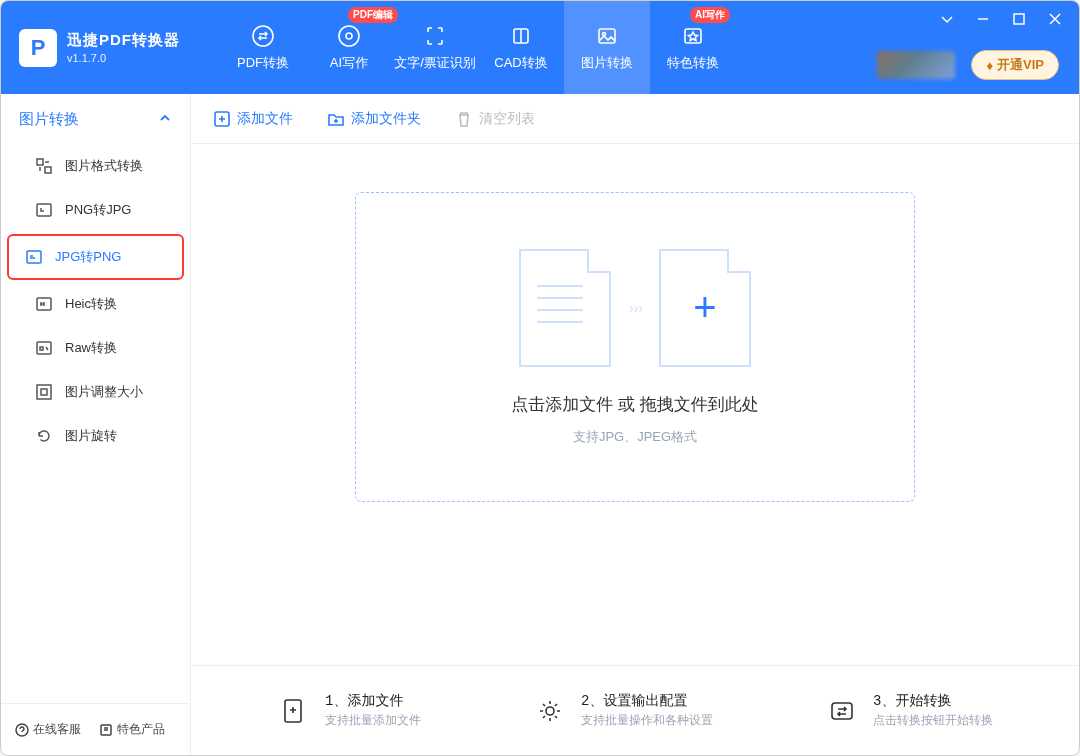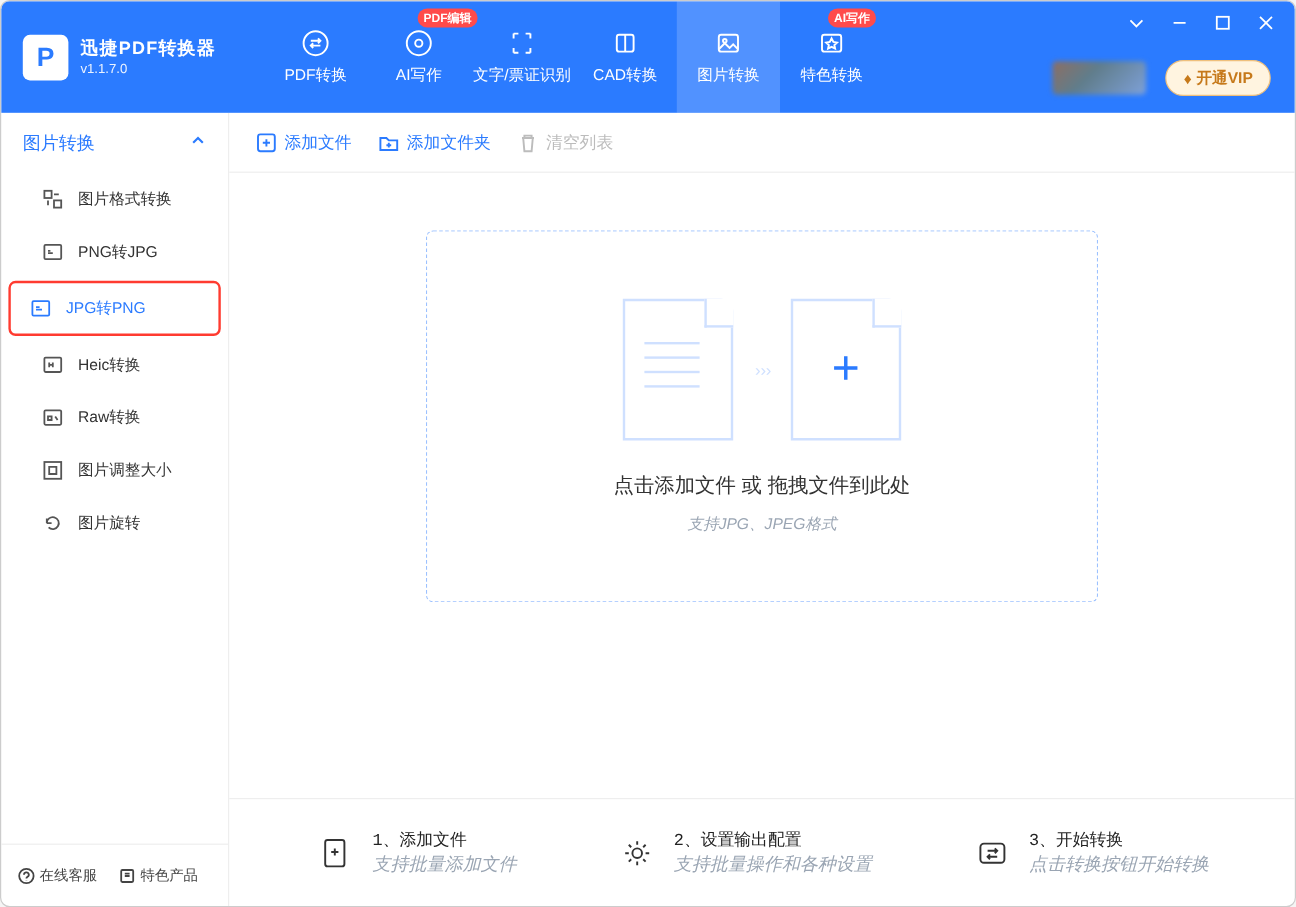--- a/index.html
+++ b/index.html
@@ -37,43 +37,43 @@
 .side-item { height:44px; display:flex; align-items:center; gap:12px; padding:0 34px; font-size:13px; color:#333; cursor:pointer; }
 .side-item svg { stroke:#555; fill:none; stroke-width:1.5; }
 .side-item.sel { color:#2b7bff; border:2px solid #ff3b30; border-radius:6px; margin:2px 6px; padding:0 16px; height:46px; }
 .side-item.sel svg { stroke:#2b7bff; }
 .side-footer { height:52px; display:flex; align-items:center; gap:18px; padding:0 14px; border-top:1px solid #eee; font-size:12px; color:#444; }
 .side-footer span { display:flex; align-items:center; gap:4px; cursor:pointer; }
 .side-footer svg { stroke:#444; fill:none; stroke-width:1.5; }
 
 
 .main { flex:1; display:flex; flex-direction:column; }
-.toolbar { height:50px; display:flex; gap:22px; padding:0 22px; border-bottom:1px solid #eee; font-size:14px; }
+.toolbar { height:50px; display:flex; gap:34px; padding:0 22px; border-bottom:1px solid #eee; font-size:14px; }
 .tb-btn { display:flex; align-items:center; gap:6px; color:#2b7bff; cursor:pointer; }
 .tb-btn.disabled { color:#bcbcbc; }
 .tb-btn svg { stroke:currentColor; fill:none; stroke-width:1.6; }
 
 .canvas { flex:1; display:flex; align-items:flex-start; justify-content:center; padding-top:48px; }
 .drop { width:560px; height:310px; border:1.5px dashed #9cc1ff; border-radius:6px; display:flex; flex-direction:column; align-items:center; justify-content:center; gap:12px; cursor:pointer; }
 .drop-ico-row { display:flex; align-items:center; gap:18px; }
 .file-ico { width:92px; height:118px; border:2px solid #cfe0ff; border-top-right-radius:10px; position:relative; }
 .file-ico .corner { position:absolute; top:-2px; right:-2px; width:24px; height:24px; background:#fff; border-left:2px solid #cfe0ff; border-bottom:2px solid #cfe0ff; }
 .file-ico .lines { position:absolute; left:16px; top:34px; display:flex; flex-direction:column; gap:10px; }
 .file-ico .lines div { width:46px; height:2px; background:#cfe0ff; }
 .file-ico .plus  { position:absolute; left:0; right:0; top:0; bottom:0; display:flex; align-items:center; justify-content:center; color:#2b7bff; font-size:40px; font-weight:300; }
 .chevrons { color:#cfe0ff; font-size:14px; letter-spacing:-2px; }
 .drop-t1 { font-size:17px; color:#333; margin-top:14px; }
-.drop-t2 { font-size:13px; color:#9aa5b3;font-style:italic; }
+.drop-t2 { font-size:13px; color:#9aa5b3; }
 
 .steps { height:90px; border-top:1px solid #eee; display:flex; align-items:center; justify-content:space-around; padding:0 30px; }
 .step { display:flex; align-items:center; gap:14px; }
 .step-ico { width:34px; height:34px; display:flex; align-items:center; justify-content:center; }
 .step-ico svg { stroke:#333; fill:none; stroke-width:1.6; }
 .step-txt .t1 { font-size:14px; color:#222;font-family:Liberation Mono, monospace; }
-.step-txt .t2 { font-size:15px; color:#9aa5b3; margin-top:2px;font-style:italic; }
+.step-txt .t2 { font-size:12px; color:#9aa5b3; margin-top:2px; }
 svg { overflow:visible; }
 </style>
 </head>
 <body>
 
 <div class="window">
 
   <div class="header">
     <div class="logo-box">
       <div class="logo-ico">P</div>

